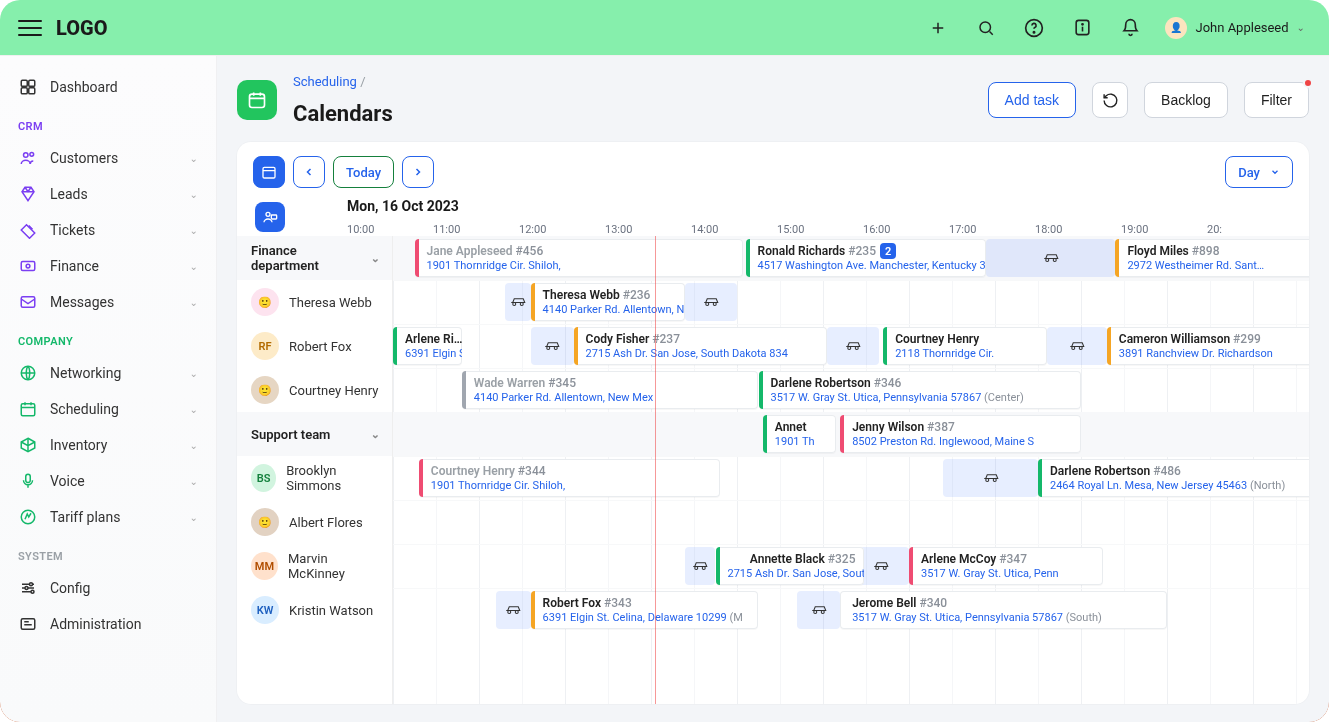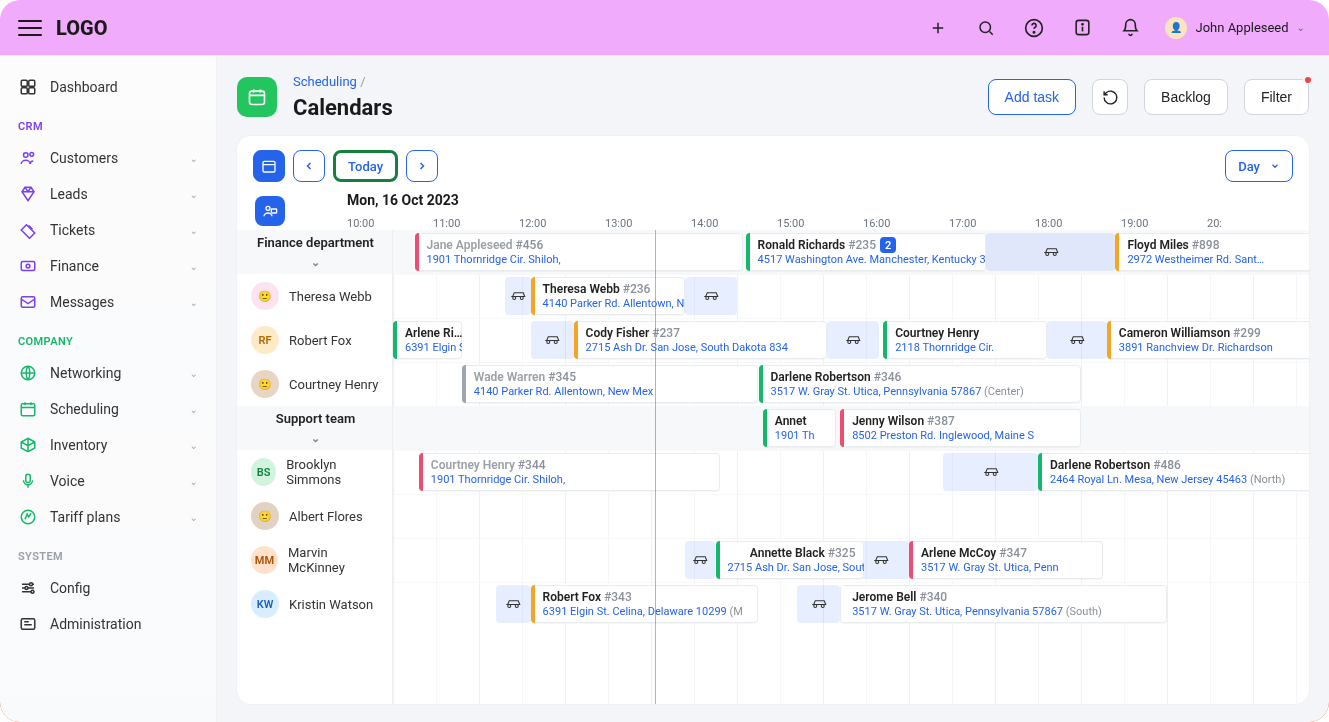--- a/index.html
+++ b/index.html
@@ -1,19 +1,19 @@
 <!DOCTYPE html>
 <html><head>
 <meta charset="utf-8">
 <style>
   * { box-sizing: border-box; margin: 0; padding: 0; }
   body { font-family: -apple-system, BlinkMacSystemFont, "Segoe UI", Roboto, sans-serif; font-size: 13px; color: #1a1a1a; background: #fff; overflow: hidden; }
   .shell { width: 1329px; height: 722px; display: flex; flex-direction: column; border-radius: 20px; overflow: hidden; }
   
-  .topbar { height: 56px; display: flex; align-items: center; padding: 0 20px 0 18px; border-bottom: 1px solid #f0f0f0; gap: 14px; background: #f0abfc; }
+  .topbar { height: 56px; display: flex; align-items: center; padding: 0 20px 0 18px; border-bottom: 1px solid #f0f0f0; gap: 14px; background: #86efac; }
   .hamburger { width: 24px; height: 24px; display: flex; flex-direction: column; justify-content: center; gap: 5px; cursor: pointer; }
   .hamburger span { height: 2px; background: #1a1a1a; border-radius: 1px; }
   .logo { font-weight: 800; font-size: 20px; letter-spacing: 0px; }
   .top-spacer { flex: 1; }
   .top-icon { width: 34px; height: 34px; display: flex; align-items: center; justify-content: center; cursor: pointer; color: #222; }
   .avatar-user { display: flex; align-items: center; gap: 8px; cursor: pointer; padding: 0 4px; }
   .avatar-small { width: 22px; height: 22px; border-radius: 50%; background: #fce4bf; display: flex; align-items: center; justify-content: center; font-size: 10px; font-weight: 600; }
   .chev { font-size: 10px; color: #666; }
   
   .body { flex: 1; display: flex; min-height: 0; background: #c2410c; }
@@ -26,48 +26,48 @@
   .section-hdr { font-size: 11px; font-weight: 600; letter-spacing: 0.4px; padding: 14px 10px 6px 10px; }
   .sect-crm { color: #7b3ff2; }
   .sect-company { color: #14b86a; }
   .sect-system { color: #9aa0a6; }
   
   .main { flex: 1; min-width: 0; background: #f3f5f8; display: flex; flex-direction: column; padding: 18px 20px; gap: 16px; overflow: hidden; }
   .pagehead { display: flex; align-items: center; gap: 16px; }
   .pagehead-icon { width: 40px; height: 40px; border-radius: 10px; background: #22c55e; display: flex; align-items: center; justify-content: center; color: #fff; }
   .bc-link { font-size: 13px; color: #2563eb; cursor: pointer; }
   .bc-slash { font-size: 13px; color: #9aa0a6; }
-  .page-title { font-size: 22px; font-weight: 700; margin-top: 6px; }
+  .page-title { font-size: 22px; font-weight: 700; margin-top: 12px; }
   .pagehead-spacer { flex: 1; }
   .btn { height: 36px; padding: 0 16px; border-radius: 8px; border: 1px solid #d0d5dd; background: #fff; display: inline-flex; align-items: center; justify-content: center; gap: 6px; cursor: pointer; font-size: 14px; font-weight: 500; color: #222; }
   .btn-primary { border-color: #2563eb; color: #2563eb; }
   .btn-icon { width: 36px; padding: 0; }
   .filter-wrap { position: relative; text-decoration: underline; }
   .badge-dot { position: absolute; top: -4px; right: -4px; width: 10px; height: 10px; border-radius: 50%; background: #ef4444; border: 2px solid #f3f5f8; }
   
   .card { background: #fff; border-radius: 14px; flex: 1; display: flex; flex-direction: column; min-height: 0; overflow: hidden; box-shadow: 0 0 0 1px rgba(0,0,0,.02); }
   .card-tool { display: flex; align-items: center; gap: 8px; padding: 14px 16px 10px 16px; }
   .sqbtn { width: 32px; height: 32px; border: 1px solid #2563eb; border-radius: 8px; background: #fff; display: flex; align-items: center; justify-content: center; cursor: pointer; color: #2563eb; }
   .sqbtn.bg { background: #2563eb; color: #fff; border-color: #2563eb; }
-  .today-btn { height: 32px; padding: 0 12px; border: 3px solid #15803d; border-radius: 8px; color: #2563eb; background: #fff; display: flex; align-items: center; cursor: pointer; font-size: 13px; font-weight: 500;}
+  .today-btn { height: 32px; padding: 0 12px; border: 1px solid #15803d; border-radius: 8px; color: #2563eb; background: #fff; display: flex; align-items: center; cursor: pointer; font-size: 13px; font-weight: 500;}
   .view-dd { height: 32px; padding: 0 12px; border: 1px solid #2563eb; border-radius: 8px; color: #2563eb; background: #fff; display: flex; align-items: center; gap: 10px; cursor: pointer; font-size: 13px; font-weight: 500;}
   .card-date-row { display: flex; align-items: flex-end; padding: 0 16px 0 16px; }
   .res-col-head { width: 140px; display: flex; align-items: center; justify-content: flex-start; padding-left: 2px; padding-bottom: 4px;}
   .res-col-head .pic { width: 30px; height: 30px; border-radius: 8px; background: #2563eb; display:flex; align-items:center; justify-content:center; color:#fff;}
   .date-top { flex: 1; }
   .date-label { font-size: 14px; font-weight: 700; padding-bottom: 4px; padding-left: 0px;}
   .time-row { display: flex; height: 18px; align-items: flex-end; position: relative; overflow:hidden;}
   .time-tick { flex: 0 0 86px; font-size: 11px; color: #6b7280; }
   
   .grid { flex: 1; overflow: hidden; display: flex; position:relative;}
   .res-col { width: 156px; border-right: 1px solid #eee; overflow: hidden; padding-top:0;}
   .lanes { flex: 1; position: relative; overflow: hidden; }
   .row { height: 44px; display: flex; align-items: center; }
   .res-row { display: flex; align-items: center; gap: 10px; padding: 0 8px 0 14px; }
-  .res-group { font-size: 13px; font-weight: 600; color: #222; display: flex; align-items: center; gap: 6px; justify-content: space-between; padding: 0 12px 0 14px; flex-direction: column;}
+  .res-group { font-size: 13px; font-weight: 600; color: #222; display: flex; align-items: center; gap: 6px; justify-content: space-between; padding: 0 12px 0 14px;}
   .res-avatar { width: 28px; height: 28px; border-radius: 50%; display: flex; align-items:center; justify-content:center; font-size: 11px; font-weight:600;}
   .res-name { font-size: 13px; color: #333; }
   .stripes { position: absolute; inset: 0; }
   .hour-line { position: absolute; top:0; bottom:0; border-left: 1px solid #eef0f3; }
   .row-line { position:absolute; left:0; right:0; border-top:1px solid #f7f8f9;}
   .row-bg-group { background: #f7f8fa; }
   .now-line { position:absolute; top:0; bottom:0; border-left: 1px solid rgba(239,68,68,.55); z-index:1;}
   
   .ev { position: absolute; height: 38px; top: 3px; background: #fff; border-radius: 4px; box-shadow: 0 1px 0 rgba(0,0,0,.03), inset 0 0 0 1px #e9ecef; display: flex; overflow: hidden; cursor: pointer; }
   .ev-bar { width: 4px; flex-shrink: 0; }

